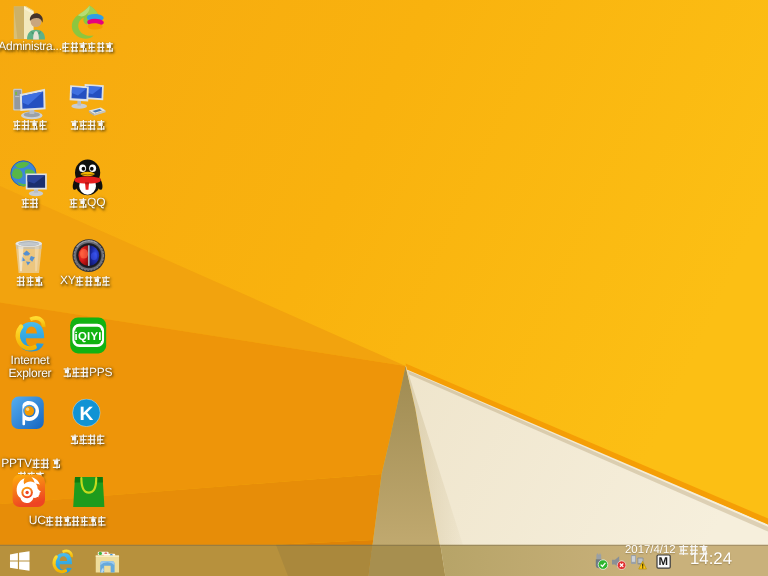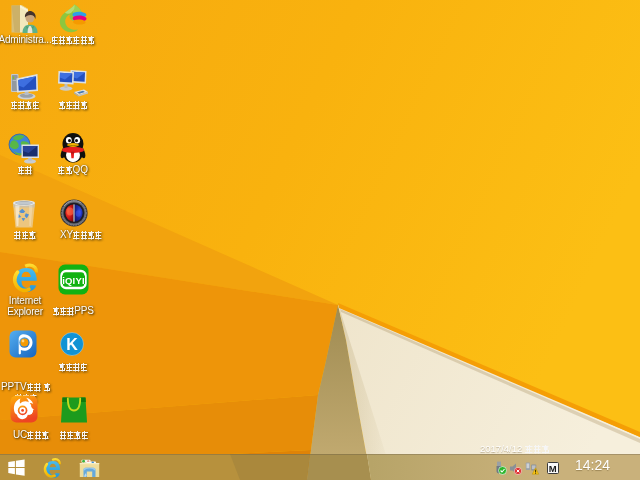--- a/index.html
+++ b/index.html
@@ -185,21 +185,21 @@
 <circle cx="14" cy="14" r="12.3" fill="none" stroke="#90919a" stroke-width="0.8" stroke-dasharray="1.5 1.2"></circle>
 <path d="M4 7 A12.3 12.3 0 0 1 21 3.7" fill="none" stroke="#a8a9b2" stroke-width="1" opacity="0.8"></path>
 <circle cx="14" cy="14" r="10.6" fill="#2c2c33"></circle>
 <path d="M14 4.8 A9.2 9.2 0 0 0 14 23.2 Z" fill="url(#xyr)"></path>
 <path d="M14 4.8 A9.2 9.2 0 0 1 14 23.2 Z" fill="url(#xyb)"></path>
 <ellipse cx="10" cy="12.5" rx="3.4" ry="4" fill="#ff6a45" opacity="0.65"></ellipse>
 <ellipse cx="18.3" cy="14.5" rx="2.6" ry="3.2" fill="#3c55f0" opacity="0.55"></ellipse>
 <rect x="13.3" y="4.8" width="1.4" height="18.4" fill="#aab0b8"></rect>
 <circle cx="14" cy="14" r="9.3" fill="none" stroke="#1b1b20" stroke-width="1.2"></circle>
 </svg>
-<div class="lbl" style="left:52px;top:228px;width:58px">XY<span class="z"></span><span class="z b"></span><span class="z c"></span><span class="z"></span></div>
+<div class="lbl" style="left:42px;top:228px;width:58px">XY<span class="z"></span><span class="z b"></span><span class="z c"></span><span class="z"></span></div>
 
 <svg class="ico" style="left:9px;top:262px" width="32" height="32" viewBox="0 0 32 32">
 <defs>
         <linearGradient id="ieg" x1="0" y1="0" x2="0" y2="1">
 <stop offset="0" stop-color="#7ed6f7"></stop>
           <stop offset="0.45" stop-color="#3cb2e8"></stop>
           <stop offset="1" stop-color="#1a86cc"></stop>
         </linearGradient>
 <linearGradient id="iey" x1="0" y1="0" x2="0" y2="1">
 <stop offset="0" stop-color="#ffdc30"></stop>
@@ -252,21 +252,21 @@
       </defs>
 <rect x="0.5" y="0.5" width="27" height="27" rx="6" fill="url(#ucg)"></rect>
 <path d="M4.2 16 C3 10.5 5.5 5.5 10.5 3.6 C9.6 5.4 9.5 7.2 10.3 8.6 C12.2 6.4 15.4 5.6 18 6.8 C20.2 7.8 21.4 9.8 21.3 12 C23 13.4 23.6 15.4 22.8 17.2 C22 19 20 20 17.8 19.8 C17.2 22.6 14.8 24.4 12 24.2 C9.4 24 7.4 22.2 7 19.8 C5.5 18.9 4.5 17.6 4.2 16Z" fill="#fff"></path>
 <path d="M16.2 2.8 C19.6 3.4 22.2 5.8 23.2 9 C21.8 8 20.2 7.8 18.9 8.4 C18.8 6.2 17.8 4.2 16.2 2.8Z" fill="#fff"></path>
 <path d="M19.5 13.5 C21.5 13.1 23.3 13.7 24.3 15.1 C22.9 15.1 21.7 15.7 21.1 16.7 Z" fill="#fff"></path>
 <path d="M18.5 16.5 C20.3 16.7 21.7 17.7 22.3 19.3 C20.9 18.9 19.5 19.1 18.5 19.9 Z" fill="#fff"></path>
 <circle cx="12.6" cy="15.4" r="4.8" fill="url(#ucg)"></circle>
 <circle cx="12.6" cy="15.4" r="3.1" fill="#fff"></circle>
 <circle cx="12.6" cy="15.4" r="1.4" fill="#ee4423"></circle>
 </svg>
-<div class="lbl" style="left:5px;top:428px;width:52px">UC<span class="z"></span><span class="z b"></span><span class="z c"></span></div>
+<div class="lbl" style="left:16px;top:428px;width:52px">UC<span class="z"></span><span class="z b"></span><span class="z c"></span></div>
 
 <svg class="ico" style="left:59px;top:396px" width="30" height="28" viewBox="0 0 30 28">
 <path d="M3.5 1.5 L26.5 1.5 L28 26.5 L2 26.5 Z" fill="#1d9b1d"></path>
 <path d="M3.5 1.5 L9 1.5 L8 6 L3.2 6 Z" fill="#0f7a0f"></path>
 <path d="M26.5 1.5 L21 1.5 L22 6 L26.8 6 Z" fill="#0f7a0f"></path>
 <path d="M8.8 2.5 C8.8 10.5 11 14.5 15 14.5 C19 14.5 21.2 10.5 21.2 2.5" fill="none" stroke="#c3da1f" stroke-width="1.8" stroke-linecap="round"></path>
 </svg>
 <div class="lbl" style="left:48px;top:428px;width:52px"><span class="z b"></span><span class="z"></span><span class="z c"></span><span class="z"></span></div>
 
 <svg class="ico" style="left:7.5px;top:458.5px" width="17" height="17" viewBox="0 0 17 17">
@@ -310,14 +310,14 @@
 <rect x="1.5" y="2.4" width="2.8" height="4.8" fill="#cdd1d5"></rect>
 <rect x="6.2" y="3.5" width="5" height="6" rx="0.8" fill="#8a9096"></rect>
 <rect x="6.9" y="4.4" width="3.6" height="3.8" fill="#bcc0c5"></rect>
 <path d="M7.3 13.2 L13.7 13.2 L10.5 6.8 Z" fill="#fdc713" stroke="#b08c00" stroke-width="0.5"></path>
 <rect x="10" y="8.7" width="1.1" height="2.6" fill="#4a3c00"></rect>
 <rect x="10" y="11.7" width="1.1" height="1" fill="#4a3c00"></rect>
 </svg>
 <div class="ico" style="left:546.5px;top:461.5px;width:10.5px;height:10.5px;background:#fafafa;border:1px solid #3a3a3a;border-radius:1.5px;color:#1a1a1a;font-size:9.5px;font-weight:bold;text-align:center;line-height:11px;font-family:'Liberation Sans',sans-serif">M</div>
 
 <div class="ico" style="left:480px;top:456.5px;width:130px;color:#fff;font-size:14px;text-align:right;text-shadow:0 1px 1px rgba(90,70,30,.4)">14:24</div>
-<div class="ico" style="left:480px;top:443px;width:152px;color:#fff;font-size:9.5px;text-align:left;text-shadow:0 1px 1px rgba(90,70,30,.4)">2017/4/12 <span class="z tz"></span><span class="z tz b"></span><span class="z tz c"></span></div>
+<div class="ico" style="left:480px;top:453px;width:152px;color:#fff;font-size:9.5px;text-align:center;text-shadow:0 1px 1px rgba(90,70,30,.4)">2017/4/12 <span class="z tz"></span><span class="z tz b"></span><span class="z tz c"></span></div>
 </div>
 
 </body></html>

